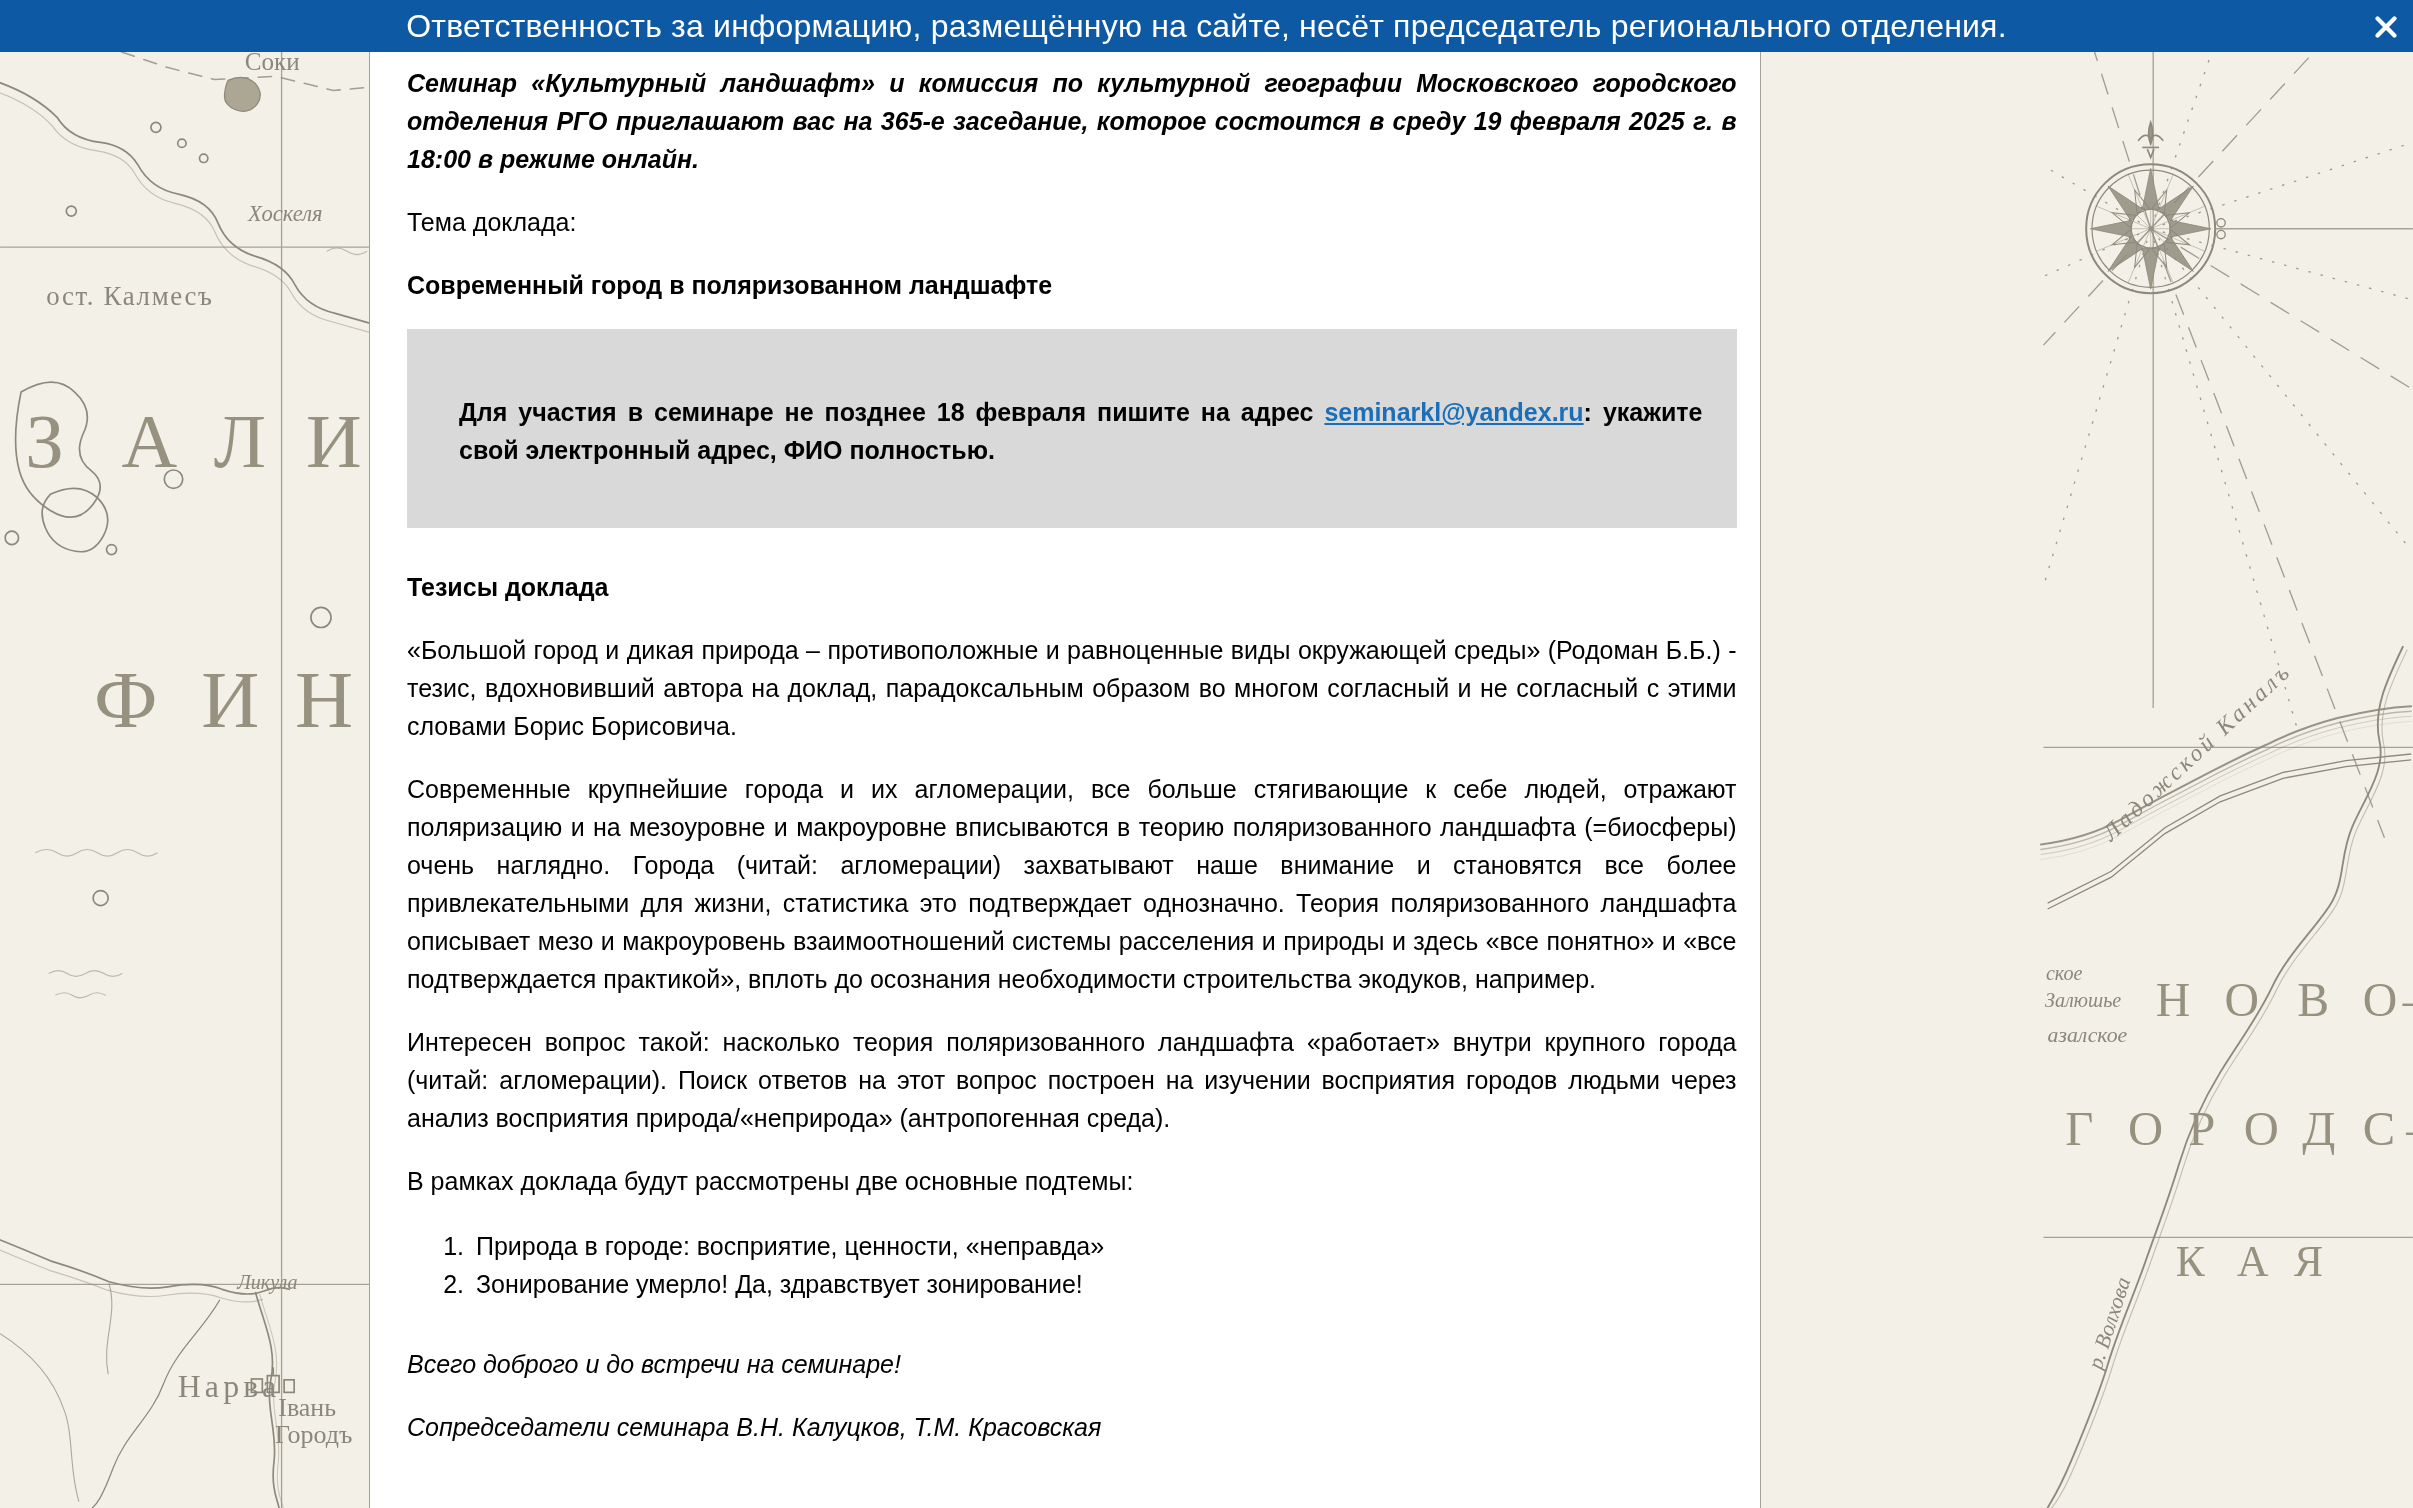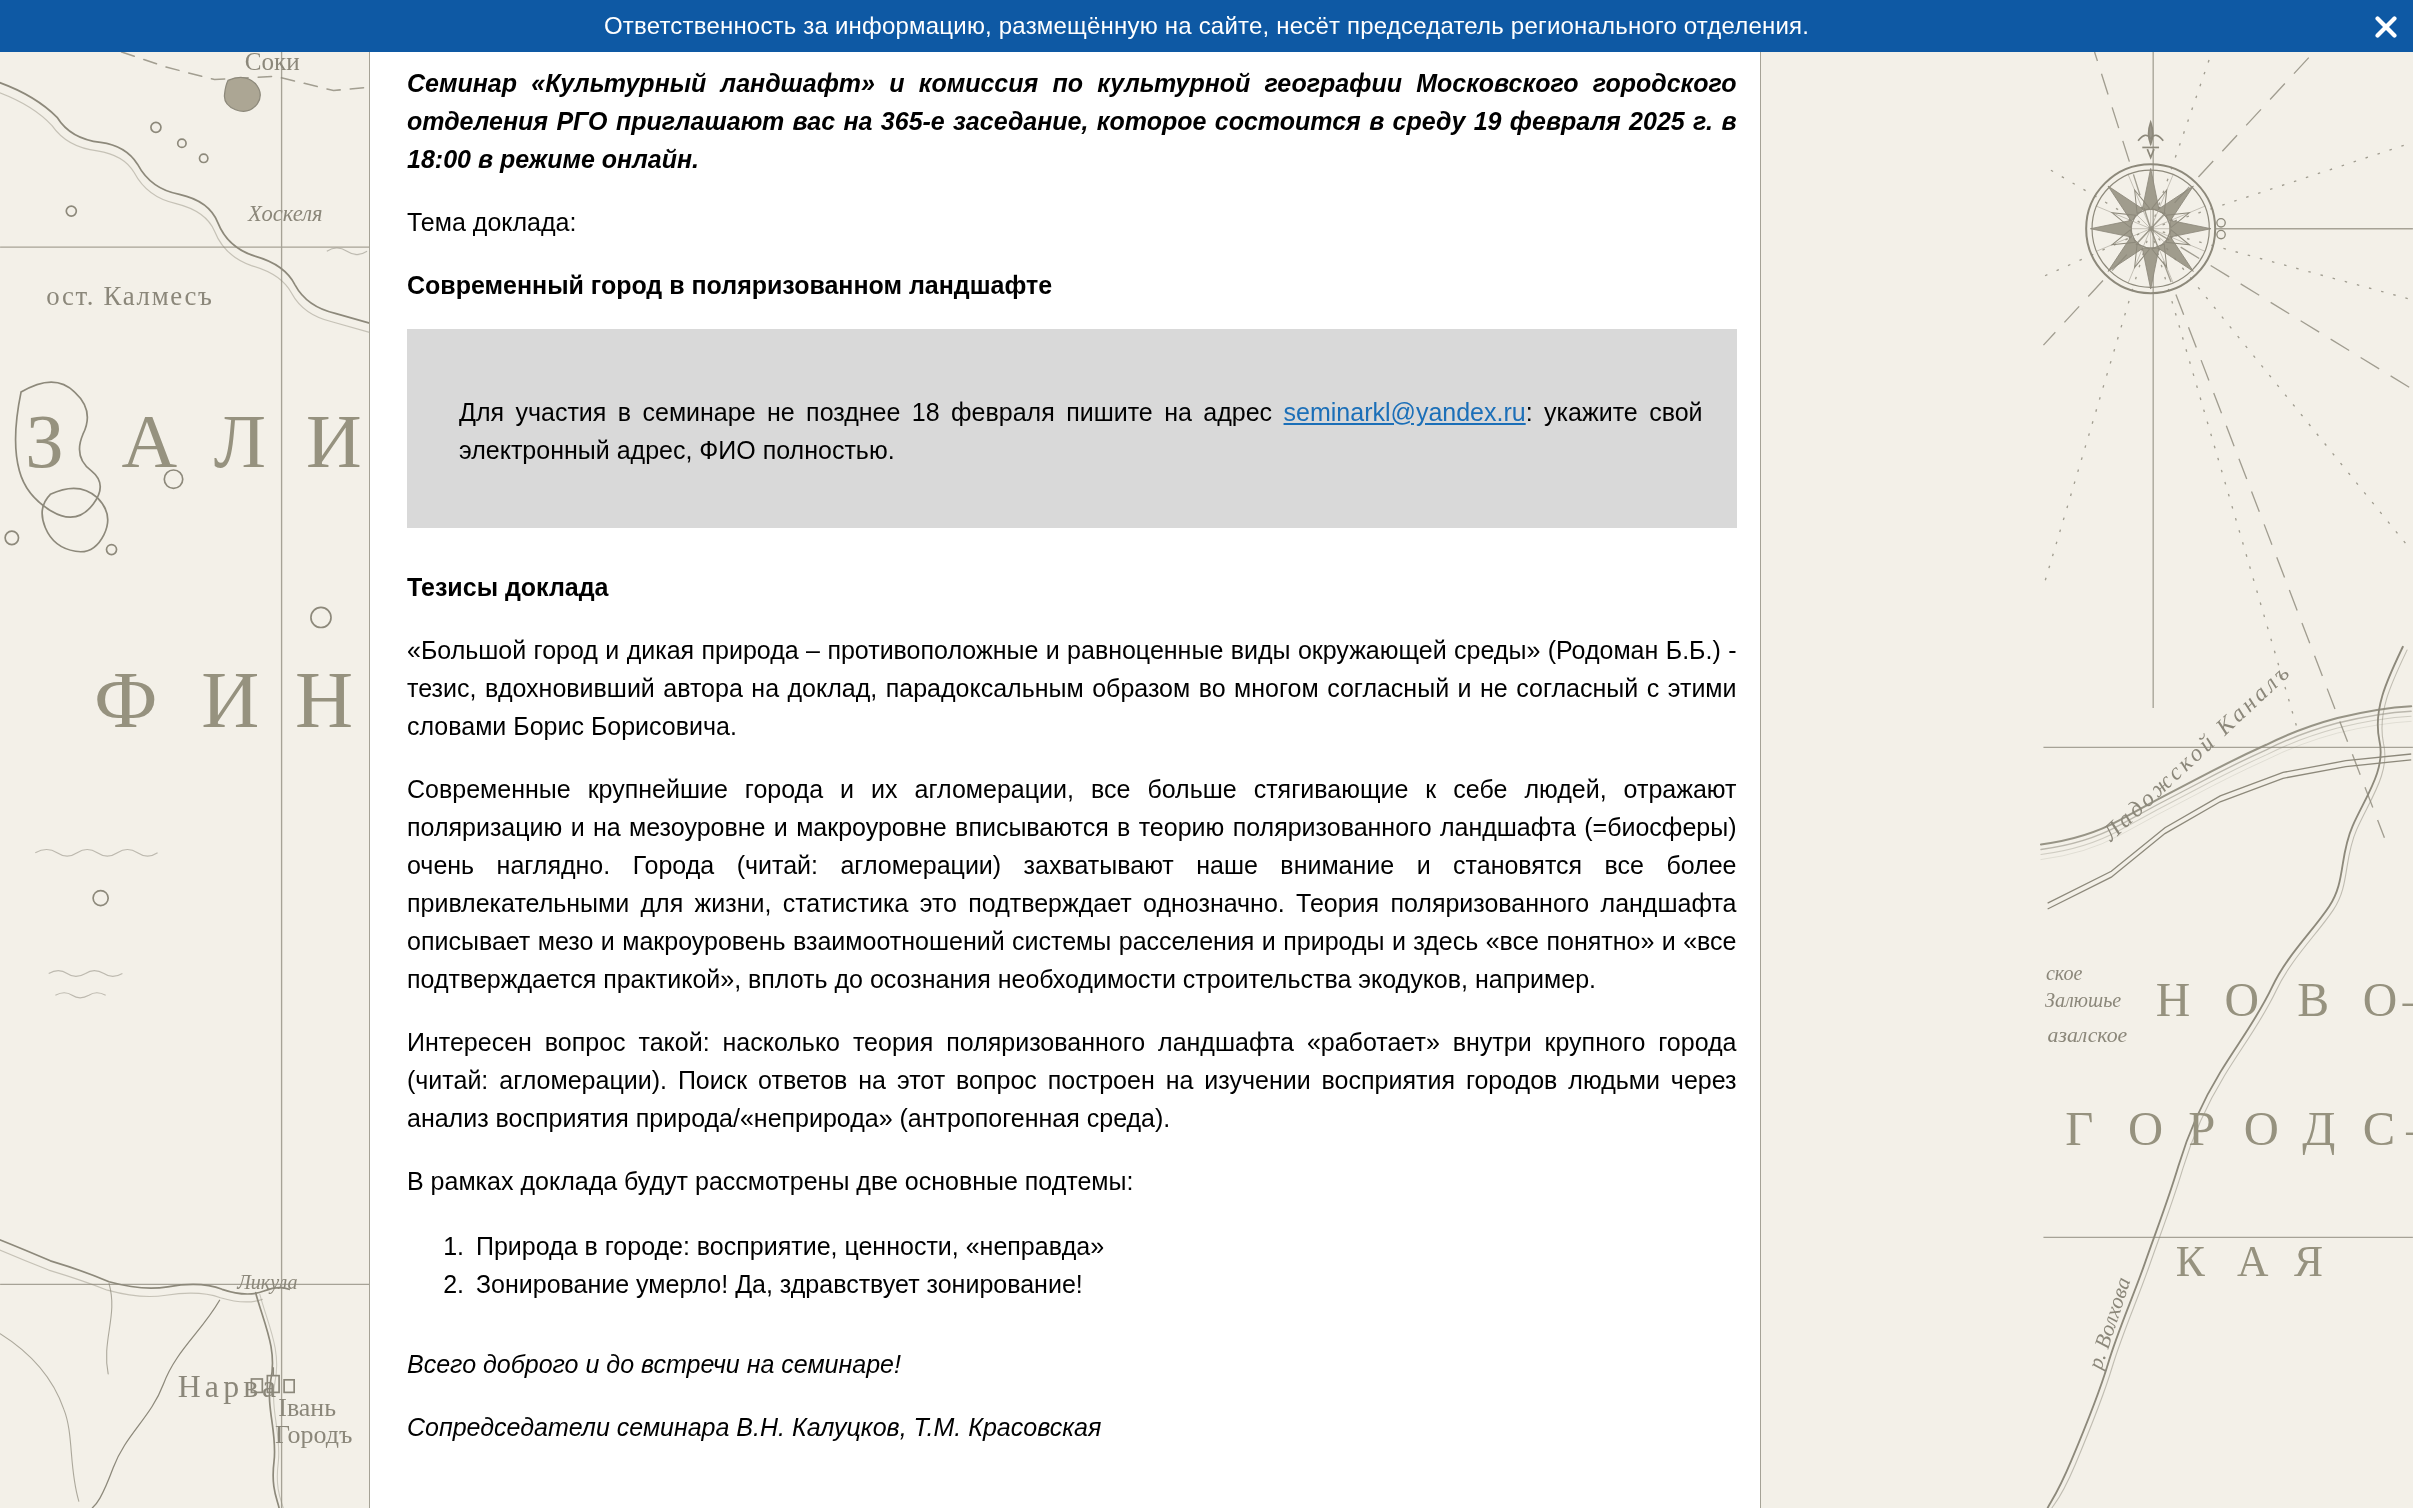--- a/index.html
+++ b/index.html
@@ -12,21 +12,21 @@
   .map-layer{position:absolute;inset:0;z-index:1;}
   .map-layer svg{display:block;}
   text.sea-big{font-family:"Liberation Serif", serif;fill:#96927f;}
   text.map-script{font-family:"Liberation Serif", serif;font-style:italic;fill:#8b877a;}
   text.map-serif{font-family:"Liberation Serif", serif;fill:#8b877a;}
   
   .banner{
     position:absolute;left:0;top:0;width:2413px;height:52px;z-index:5;
     background:#0e59a4;color:#ffffff;
     display:flex;align-items:center;justify-content:center;
-    font-size:24px;letter-spacing:0.2px;
+    font-size:32px;letter-spacing:0.2px;
   }
   .banner-close{
     position:absolute;right:12.6px;top:12.6px;width:28.5px;height:28.5px;
     background:transparent;border:none;padding:0;cursor:pointer;
     display:flex;align-items:center;justify-content:center;
   }
   
   .panel{
     position:absolute;left:369px;top:52px;width:1392px;height:1456px;z-index:3;
     background:#ffffff;border-left:1.7px solid #a5a296;border-right:1.7px solid #a5a296;
@@ -36,20 +36,21 @@
   .panel p{margin:25px 0;text-align:justify;}
   .panel p:first-child{margin-top:0;}
   .intro{font-weight:bold;font-style:italic;}
   .bold{font-weight:bold;}
   .single{text-align:left !important;}
   .author-name{font-weight:bold;margin-right:7.5px;}
   .affil{font-style:italic;}
   .reg-box{
     background:#d9d9d9;margin:20px 0 40px;
     padding:64px 34px 59px 52px;
+    font-weight:bold;
   }
   .reg-box p{margin:0;text-align:justify;}
   .email-link{color:#1b6fb8;text-decoration:underline;}
   ol.subtopics{margin:27px 0 42px;padding-left:64px;}
   ol.subtopics li{line-height:38px;padding-left:5px;text-align:left;}
   .closing, .signature{font-style:italic;text-align:right;}
 </style>
 </head>
 <body>
 

